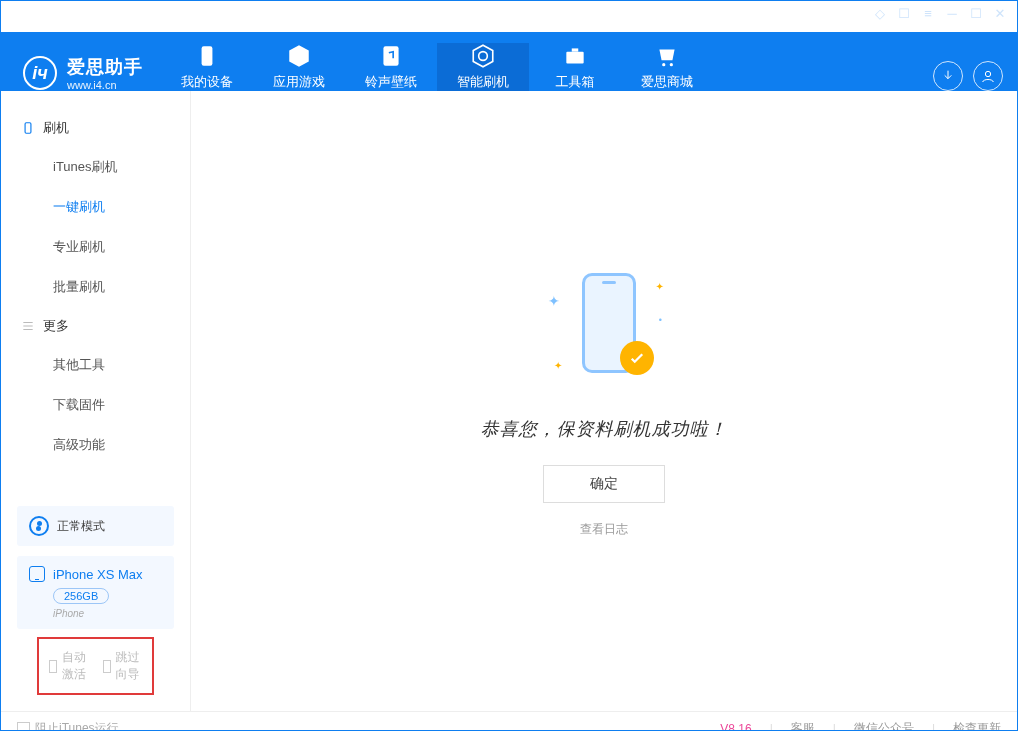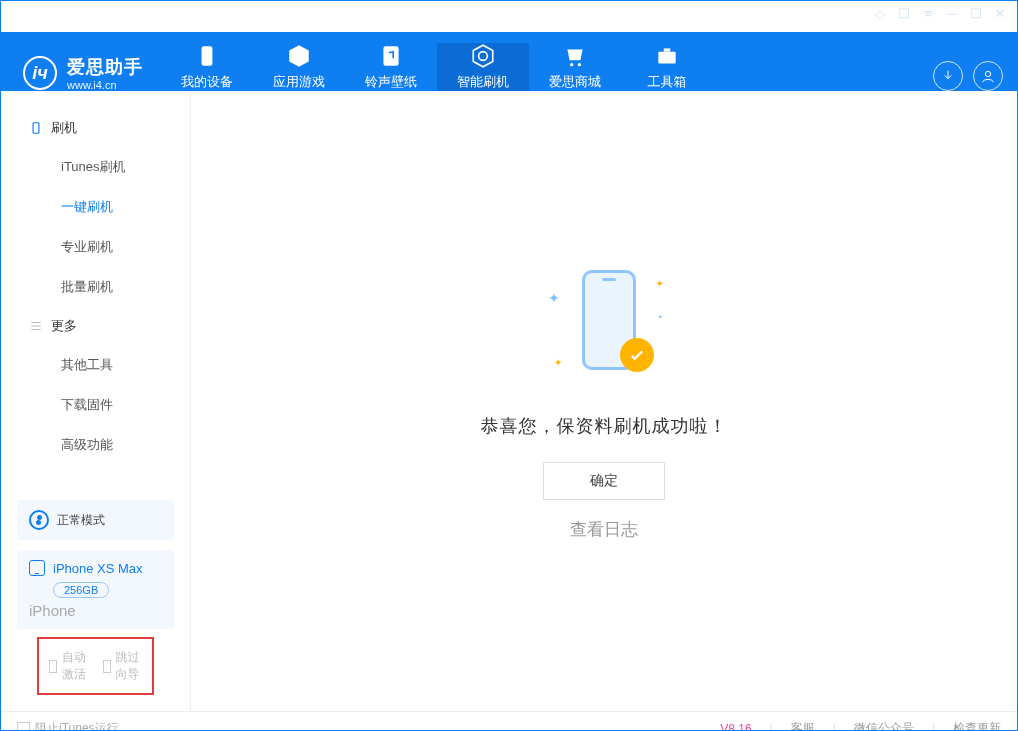--- a/index.html
+++ b/index.html
@@ -21,60 +21,60 @@
 
 .header-right { margin-left: auto; display: flex; align-items: center; gap: 10px; padding-right: 14px; }
 .win-controls { position: absolute; top: 6px; right: 10px; display: flex; gap: 8px; color: #cfe4fb; font-size: 13px; }
 .win-controls span { cursor: pointer; width: 16px; text-align: center; }
 .circle-btn { width: 30px; height: 30px; border: 1.5px solid rgba(255,255,255,.8); border-radius: 50%; display: flex; align-items: center; justify-content: center; cursor: pointer; }
 .circle-btn svg { width: 16px; height: 16px; stroke: #fff; fill: none; stroke-width: 1.5; }
 
 
 .body { display: flex; height: 620px; }
 .sidebar { width: 190px; border-right: 1px solid #eee; display: flex; flex-direction: column; font-size: 13px; }
-.side-nav { padding-top: 18px; flex: 0 0 auto; margin-left: 8px; }
+.side-nav { padding-top: 18px; flex: 0 0 auto; }
 .side-group-header { display: flex; align-items: center; gap: 8px; padding: 10px 20px; color: #333; font-weight: 500; }
 .side-group-header .ico { width: 14px; height: 14px; }
 .side-item { padding: 11px 20px 11px 52px; color: #555; cursor: pointer; }
 .side-item.active { color: #0e7ef0; }
 
 .side-bottom { margin-top: auto; padding: 0 16px 16px; }
 .mode-box { background: #f3f8ff; border-radius: 3px; padding: 10px 12px; display: flex; align-items: center; gap: 8px; color: #444; font-size: 12px; margin-bottom: 10px; }
 .mode-box .dot { width: 20px; height: 20px; border: 2px solid #0e7ef0; border-radius: 50%; position: relative; }
 .mode-box .dot::before, .mode-box .dot::after { content: ""; position: absolute; width: 5px; height: 5px; background: #0e7ef0; border-radius: 50%; }
 .mode-box .dot::before { top: 3px; left: 6px; }
 .mode-box .dot::after { bottom: 3px; right: 6px; }
 
 .device-box { background: #f3f8ff; border-radius: 3px; padding: 10px 12px; color: #0e7ef0; }
 .device-box .row1 { display: flex; align-items: center; gap: 8px; font-size: 13px; font-weight: 500; }
 .device-box .phone-ico { width: 16px; height: 16px; border: 1.5px solid #0e7ef0; border-radius: 3px; position: relative; }
 .device-box .phone-ico::after { content: ""; position: absolute; bottom: 1px; left: 50%; width: 4px; height: 1.5px; background: #0e7ef0; transform: translateX(-50%); }
 .storage-pill { display: inline-block; margin: 6px 0 4px 24px; padding: 1px 10px; border: 1px solid #9cc6f7; border-radius: 10px; color: #0e7ef0; font-size: 11px; }
-.device-type { color: #aaa; font-size: 15px; }
+.device-type { margin-left: 24px; color: #aaa; font-size: 10px; font-style: italic; }
 
 .checks-row { border: 2px solid #e03a3a; padding: 10px 10px; display: flex; gap: 14px; font-size: 12px; color: #bbb; margin: 8px 20px 0; }
 .ck { display: flex; align-items: center; gap: 5px; }
 .ck .box { width: 13px; height: 13px; border: 1px solid #ccc; }
 
 
 .main { flex: 1; display: flex; flex-direction: column; align-items: center; justify-content: center; }
 .phone-illus { position: relative; width: 120px; height: 120px; margin-bottom: 32px; }
 .phone-illus .phone { position: absolute; left: 38px; top: 8px; width: 54px; height: 100px; border: 3px solid #8ec5ff; border-radius: 10px; background: #eaf4ff; }
 .phone-illus .phone::before { content: ""; position: absolute; top: 5px; left: 50%; transform: translateX(-50%); width: 14px; height: 3px; background: #8ec5ff; border-radius: 2px; }
 .phone-illus .check { position: absolute; right: 10px; bottom: 10px; width: 34px; height: 34px; background: #ffb400; border-radius: 50%; display: flex; align-items: center; justify-content: center; }
 .phone-illus .check svg { width: 18px; height: 18px; stroke: #fff; fill: none; stroke-width: 3; }
 .phone-illus .spark { position: absolute; font-size: 14px; }
 .spark.s1 { left: 4px; top: 28px; color: #7fc1ff; }
 .spark.s2 { left: 10px; bottom: 14px; color: #ffb400; font-size: 10px; }
 .spark.s3 { right: 0; top: 16px; color: #ffb400; font-size: 10px; }
 .spark.s4 { right: 2px; top: 50px; color: #7fc1ff; font-size: 9px; }
 
-.success-msg { font-size: 18px; color: #333; letter-spacing: 1px; margin-bottom: 24px; }
+.success-msg { font-size: 18px; color: #333; letter-spacing: 1px; margin-bottom: 24px; font-style: italic; }
 .ok-btn { border: 1px solid #ddd; background: #fff; padding: 9px 46px; font-size: 14px; color: #444; cursor: pointer; margin-bottom: 18px; }
-.log-link { font-size: 17px; color: #999; cursor: pointer; }
+.log-link { font-size: 12px; color: #999; cursor: pointer; }
 
 
 .footer { height: 34px; border-top: 1px solid #eee; display: flex; align-items: center; padding: 0 16px; font-size: 12px; color: #aaa; }
 .footer .ck { color: #aaa; }
 .footer-right { margin-left: auto; display: flex; align-items: center; gap: 18px; }
 .footer-right .ver { color: #ec4899; }
 .footer-right .sep { color: #ddd; }
 .footer-right .lnk { color: #999; cursor: pointer; }
 </style>
 </head>
@@ -128,35 +128,35 @@
           <svg viewBox="0 0 24 24">
             <path d="M12 2l9 5v10l-9 5-9-5V7z" fill="none" stroke="#fff" stroke-width="1.5"></path>
             <path d="M8 12a4 4 0 108 0 4 4 0 00-8 0" fill="none" stroke="#fff" stroke-width="1.5"></path>
           </svg>
         </span>
       <span>智能刷机</span>
     </div>
     <div class="nav-item">
       <span class="nav-ico">
           <svg viewBox="0 0 24 24">
+            <rect x="4" y="8" width="16" height="11" rx="1"></rect>
+            <rect x="9" y="5" width="6" height="3"></rect>
+          </svg>
+        </span>
+      <span>工具箱</span>
+    </div>
+    <div class="nav-item">
+      <span class="nav-ico">
+          <svg viewBox="0 0 24 24">
             <path d="M5 6h14l-2 10H7z"></path>
             <circle cx="9" cy="20" r="1.5"></circle>
             <circle cx="16" cy="20" r="1.5"></circle>
           </svg>
         </span>
       <span>爱思商城</span>
-    </div>
-    <div class="nav-item">
-      <span class="nav-ico">
-          <svg viewBox="0 0 24 24">
-            <rect x="4" y="8" width="16" height="11" rx="1"></rect>
-            <rect x="9" y="5" width="6" height="3"></rect>
-          </svg>
-        </span>
-      <span>工具箱</span>
     </div>
   </div>
   <div class="header-right">
     <div class="circle-btn">
       <svg viewBox="0 0 24 24">
           <path d="M12 4v12M7 11l5 5 5-5"></path>
         </svg>
     </div>
     <div class="circle-btn">
       <svg viewBox="0 0 24 24">

